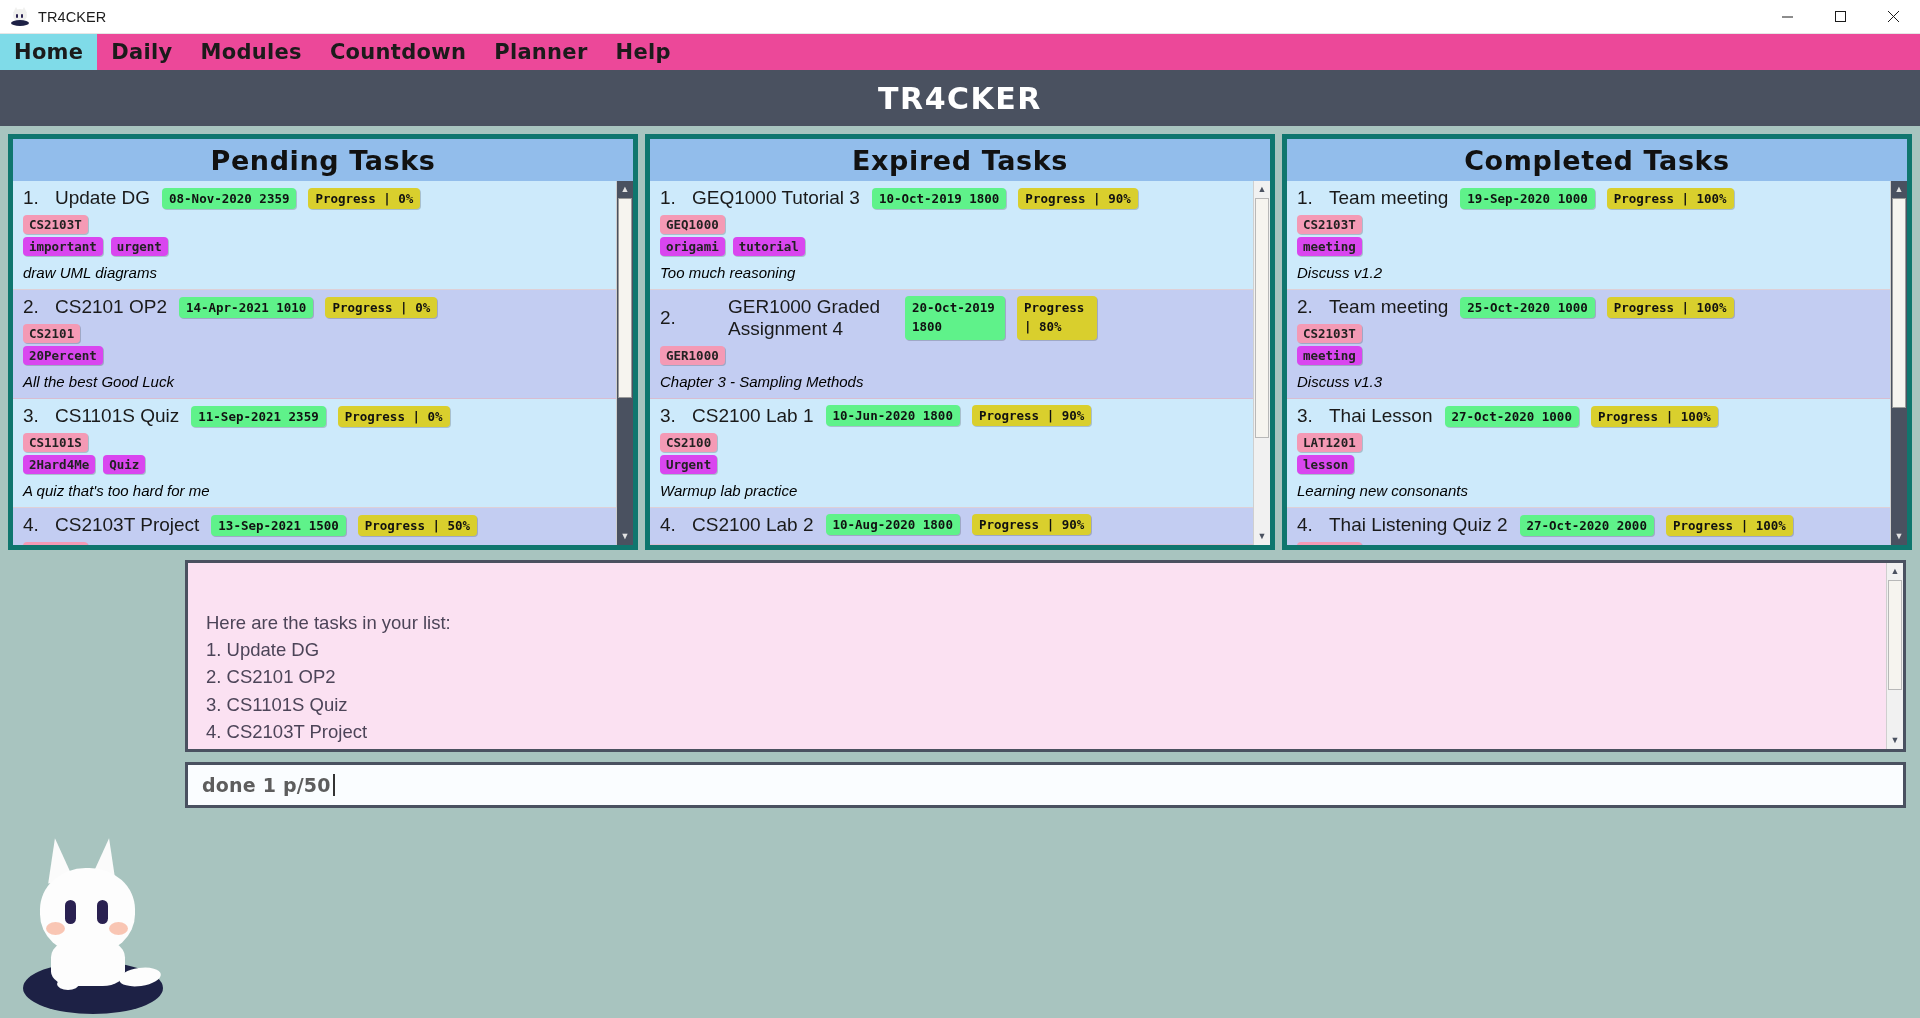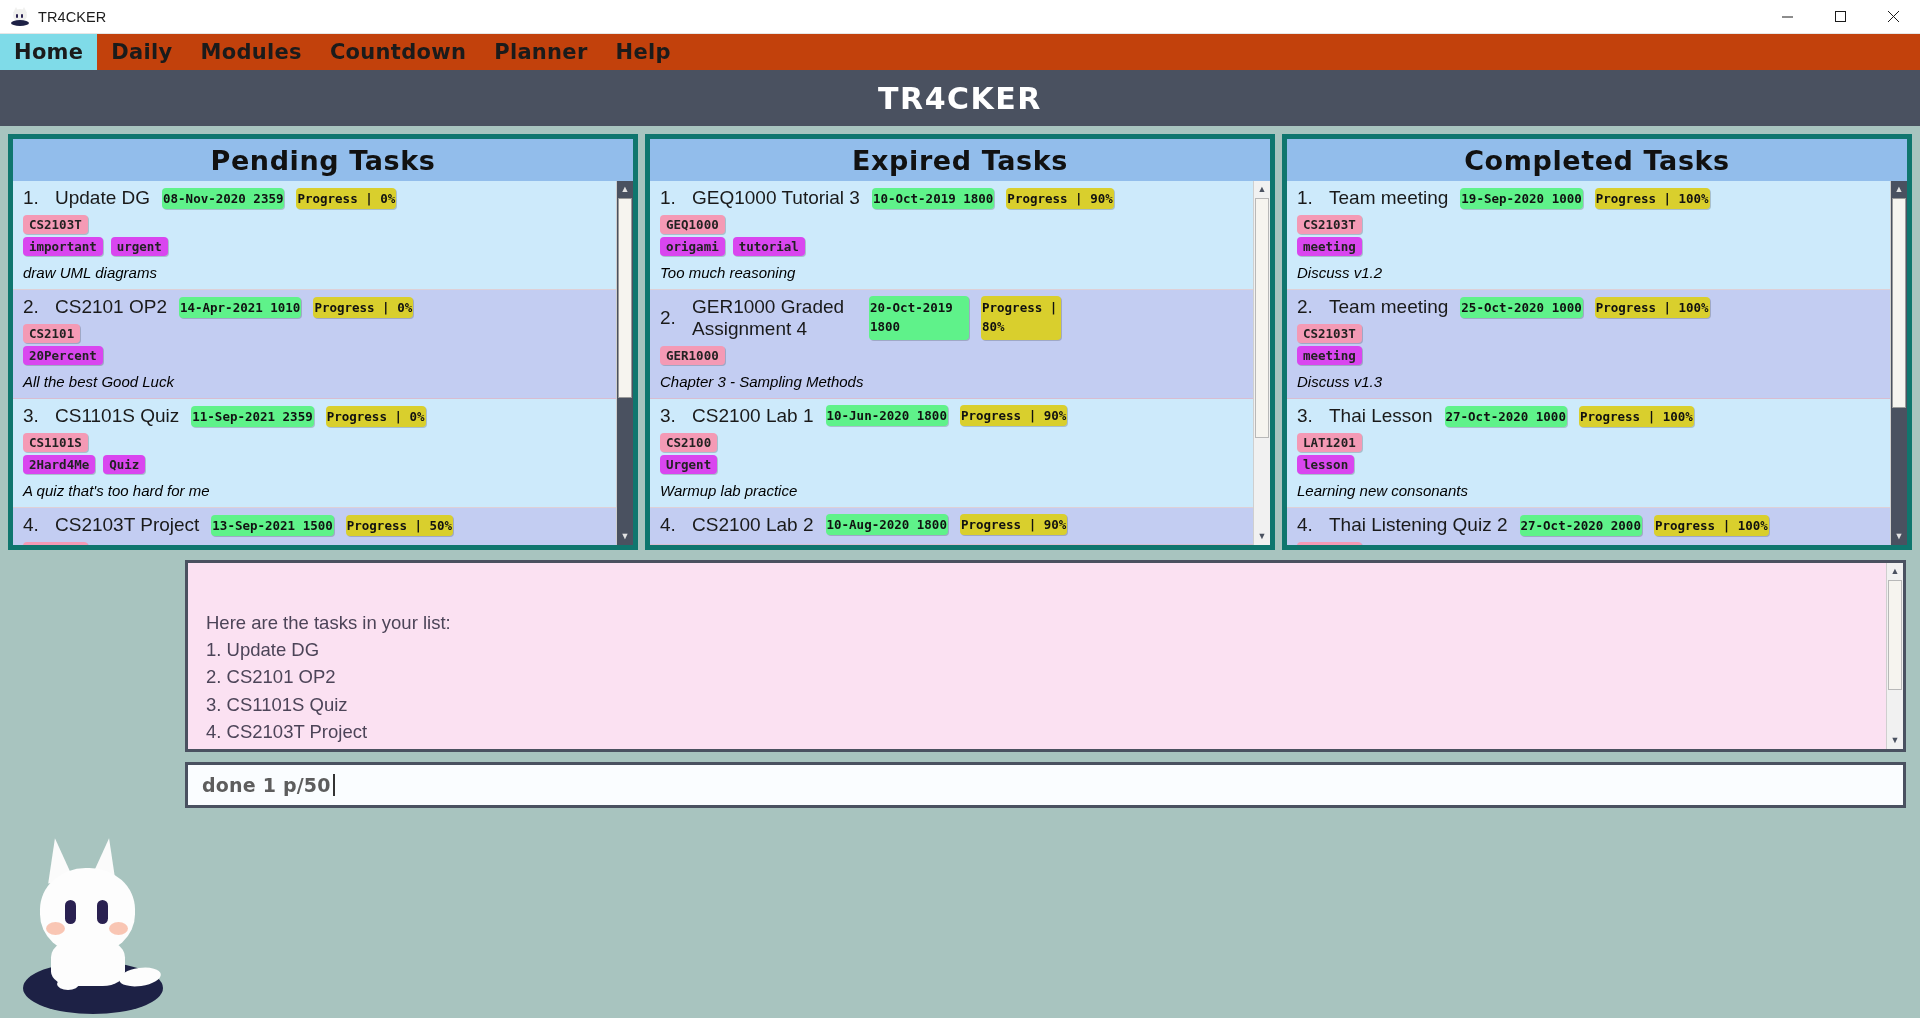--- a/index.html
+++ b/index.html
@@ -41,21 +41,21 @@
   .title-text { font-size: 14.5px; color: #1d1d1d; letter-spacing: .1px; }
   .win-btns { display: flex; height: 34px; }
   .win-btn {
     width: 53px; height: 34px; display: flex; align-items: center; justify-content: center;
     font-size: 14px; color: #1b1b1b;
   }
   .win-btn svg { display: block; }
 
   
   .menubar {
-    height: 36px; background: #c2410c;
+    height: 36px; background: #ec4899;
     display: flex; align-items: stretch;
   }
   .menu-item {
     display: flex; align-items: center; padding: 0 14px;
     font-family: "DejaVu Sans", sans-serif;
     font-size: 21px; font-weight: 700; color: #1b1b1b;
     letter-spacing: .3px;
   }
   .menu-item.active { background: #7fdbe8; }
 
@@ -108,25 +108,25 @@
     display: flex; align-items: center; gap: 12px; flex-wrap: nowrap;
   }
   .task-index {
     font-size: 19px; color: #1a1a1a; font-family: "Liberation Sans", sans-serif;
     flex: 0 0 auto; min-width: 20px;
   }
   .task-name {
     font-size: 19px; color: #1a1a1a; font-family: "Liberation Sans", sans-serif;
     flex: 0 1 auto; line-height: 1.12;
   }
-  .task-name.wrap { max-width: 165px; }
+  .task-name.wrap { max-width: 165px; margin-left: 36px; }
   .pill {
     font-family: "DejaVu Sans Mono", monospace;
     font-size: 12.5px; font-weight: 700; color: #111;
-    padding: 3px 1px; border-radius: 4px; white-space: nowrap;
+    padding: 3px 7px; border-radius: 4px; white-space: nowrap;
     box-shadow: 1px 1px 0 rgba(0,0,0,.18);
     flex: 0 0 auto;
   }
   .pill.date { background: #5ff28a; }
   .pill.progress { background: #d9cf2d; }
   .pill.progress.wrap { white-space: normal; max-width: 80px; line-height: 1.5; }
 
   .tag-line { margin-top: 6px; display: flex; gap: 8px; flex-wrap: wrap; }
   .tag-line.second { margin-top: 3px; }
   .tag {

